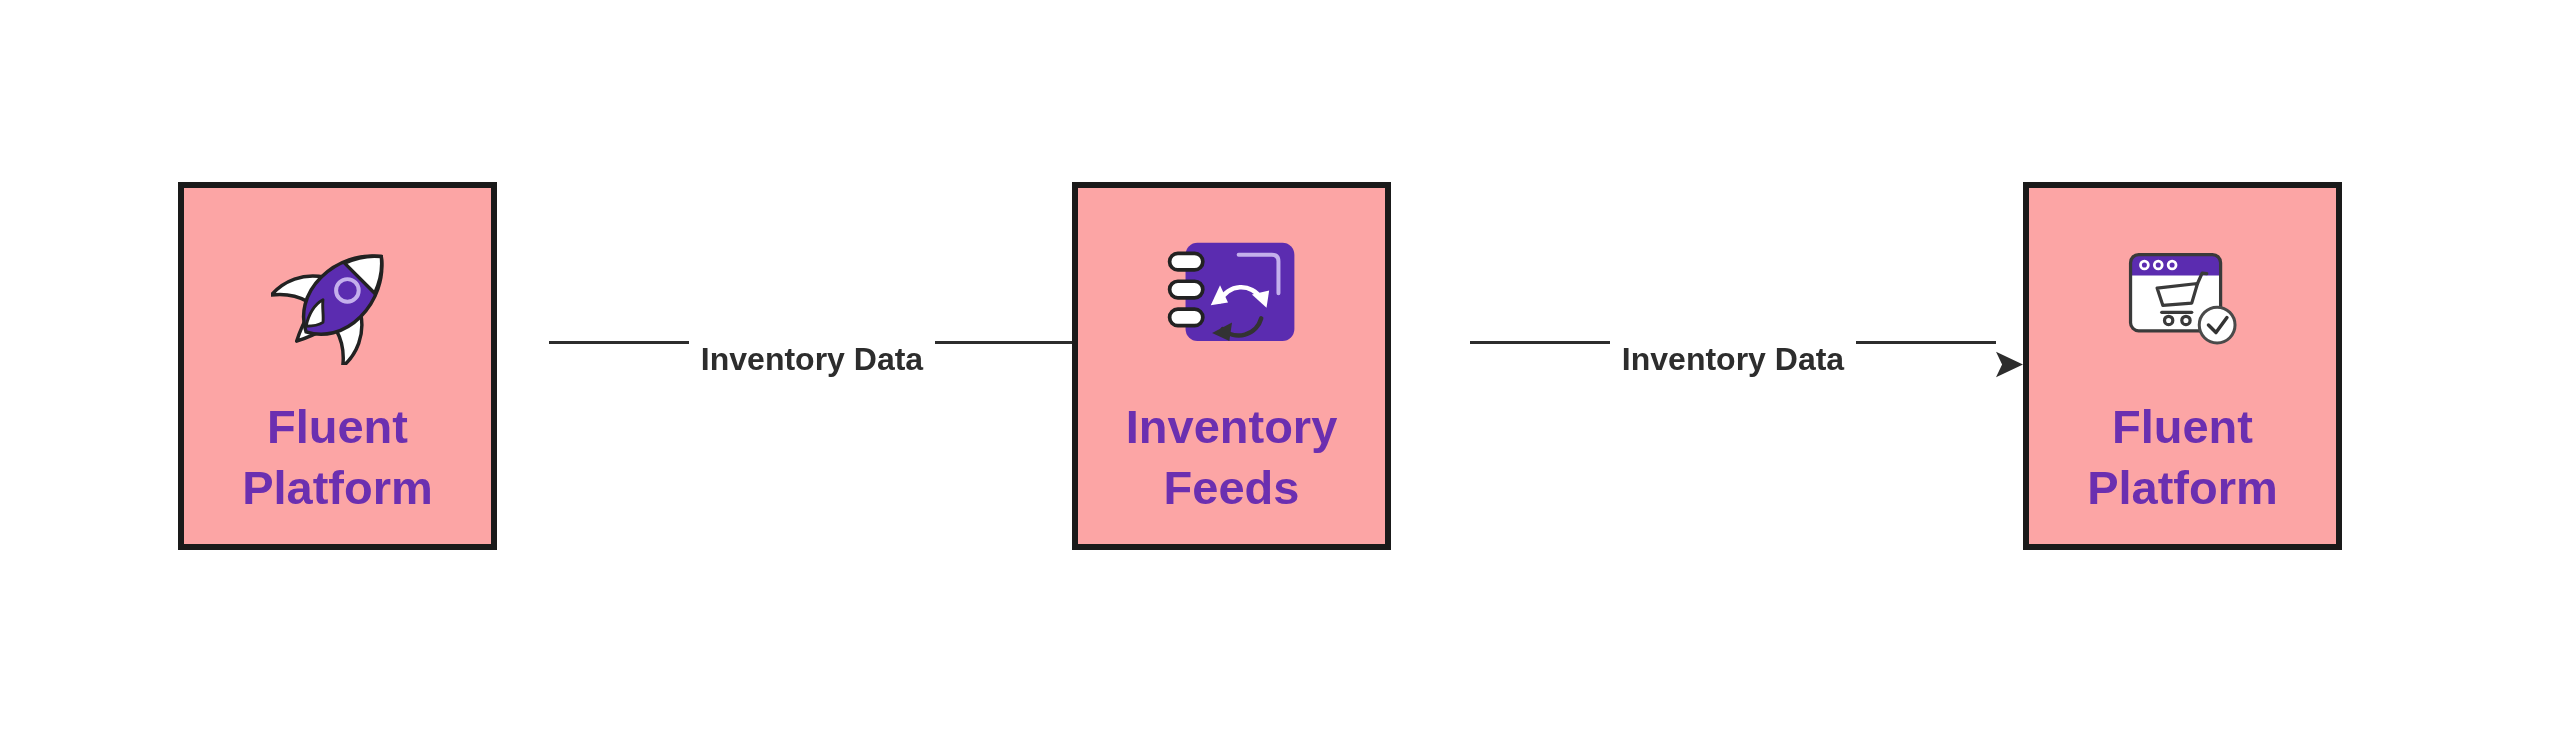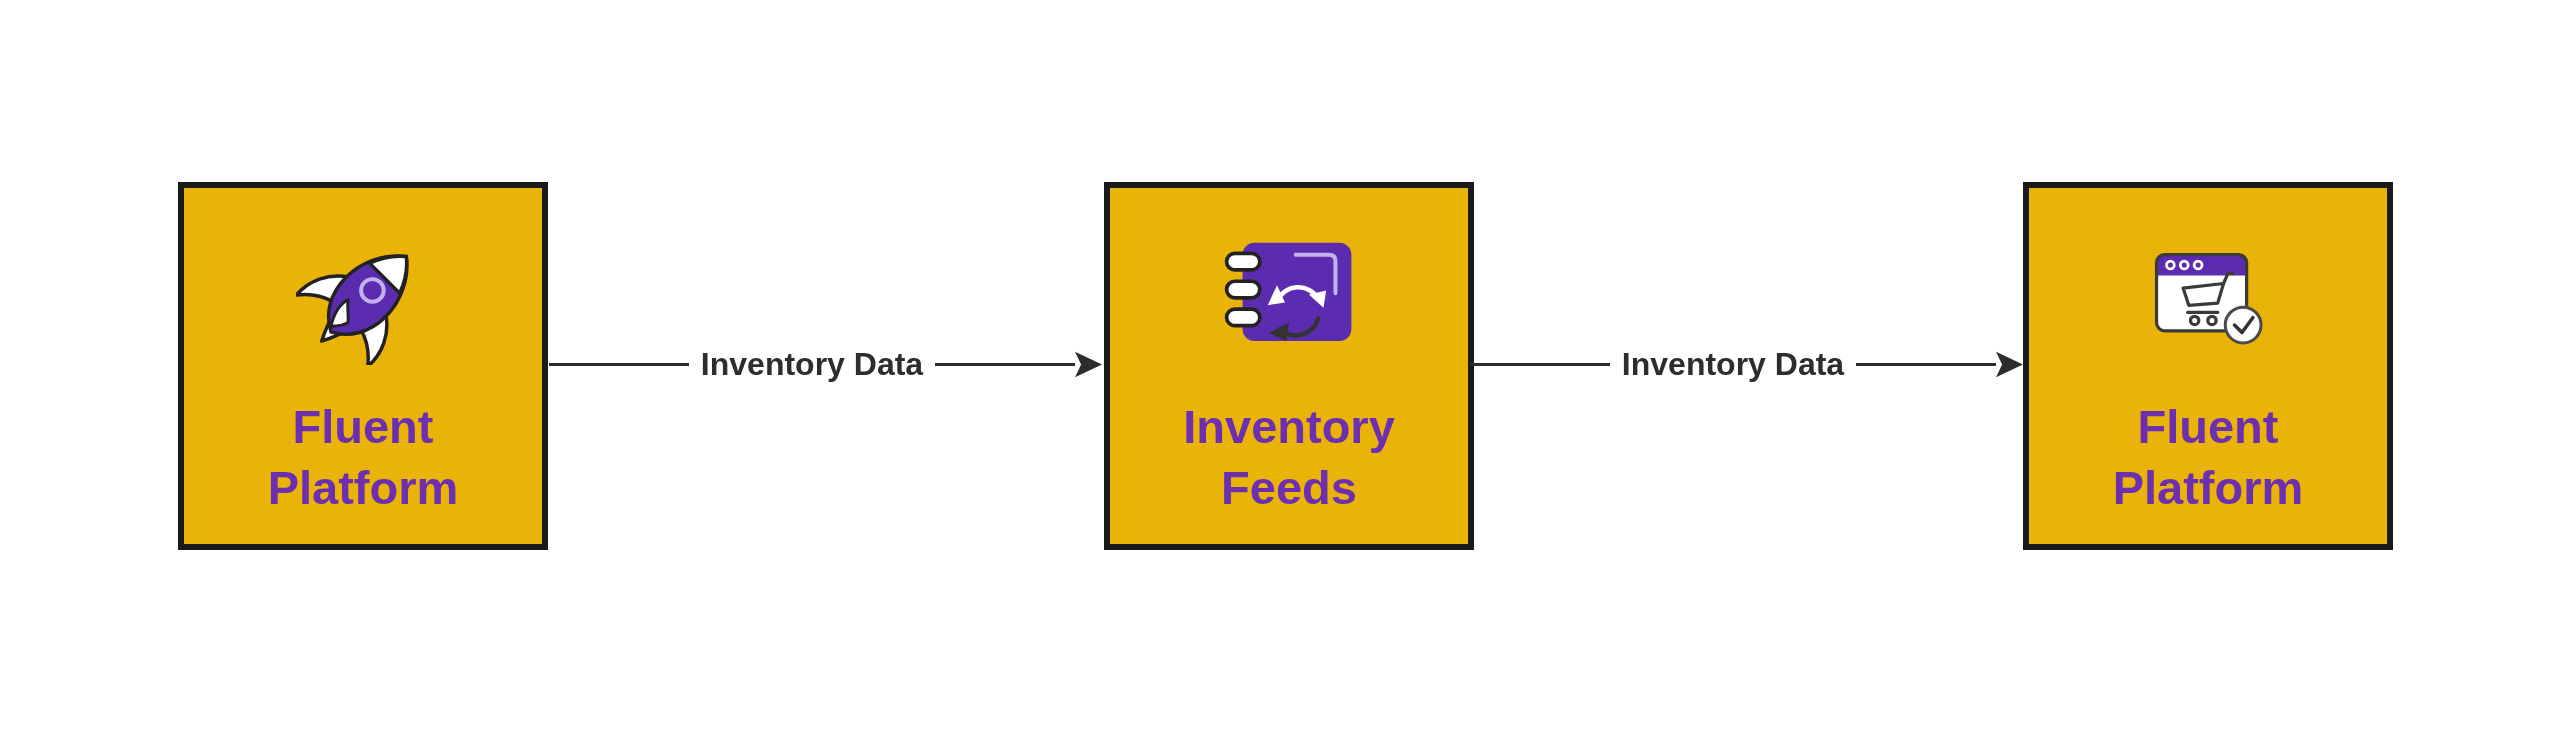--- a/index.html
+++ b/index.html
@@ -7,31 +7,31 @@
     position: relative;
     width: 2576px;
     height: 738px;
     background: #ffffff;
     overflow: hidden;
     font-family: "Liberation Sans", sans-serif;
   }
   .node {
     position: absolute;
     top: 182px;
-    width: 370px;
+    width: 319px;
     height: 368px;
     box-sizing: border-box;
     border: 6px solid #1a1a1a;
-    background: #eab308;
+    background: #fca5a5;
     display: flex;
     flex-direction: column;
     align-items: center;
   }
   .node-1 { left: 178px; }
-  .node-2 { left: 1104px; }
+  .node-2 { left: 1072px; }
   .node-3 { left: 2023px; }
   .node .icon-wrap {
     margin-top: 44px;
     height: 133px;
     display: flex;
     align-items: center;
     justify-content: center;
   }
   .node .node-label {
     margin-top: 31px;
@@ -41,21 +41,20 @@
     color: #6b2fb0;
     text-align: center;
     max-width: 288px;
   }
   .edge {
     position: absolute;
     top: 341px;
     height: 47px;
     width: 553px;
     display: flex;
-    align-items: center;
   }
   .edge-1 { left: 549px; }
   .edge-2 { left: 1470px; }
   .edge .seg {
     flex: 1;
     height: 3.4px;
     background: #2d2d2d;
   }
   .edge .edge-label {
     margin: 0 12px;

